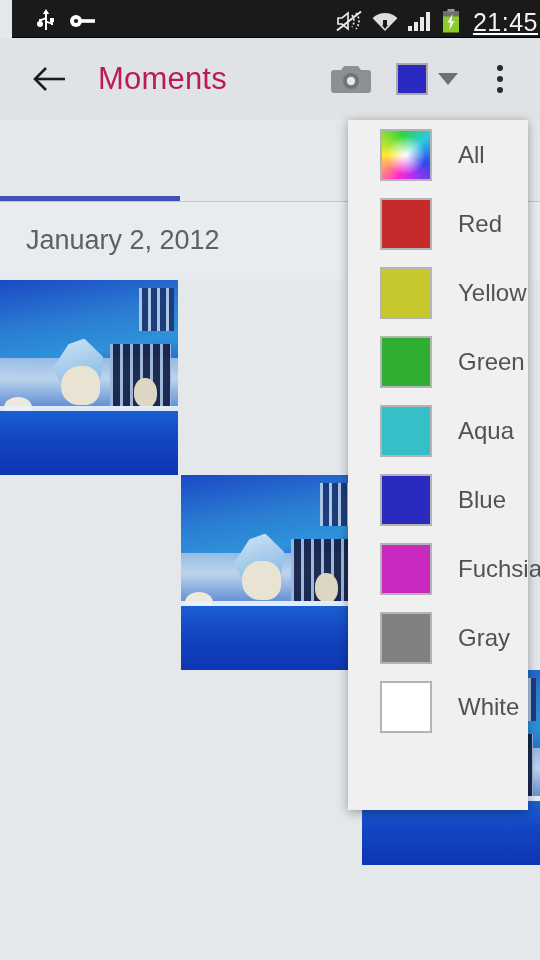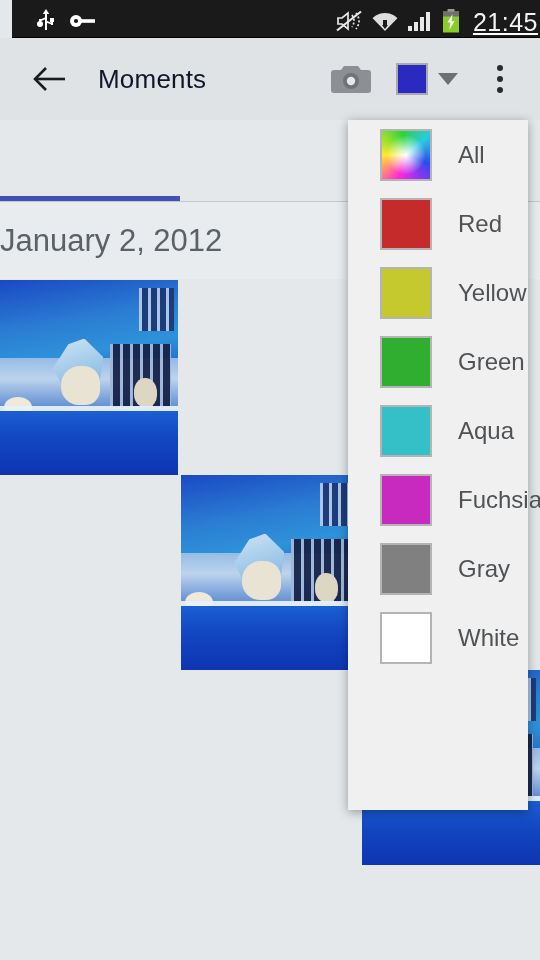--- a/index.html
+++ b/index.html
@@ -24,21 +24,21 @@
   .sb-time { font-size:25px; letter-spacing:0.5px; font-weight:400; color:#f2f2f2; margin-left:4px; }
   .sb-ic { display:block; }
 
   
   .appbar {
     position:absolute; top:38px; left:0; width:540px; height:82px;
     background:#dfe3e6; display:flex; align-items:center;
   }
   .back-btn { width:56px; height:56px; margin-left:22px; display:flex; align-items:center; justify-content:center; }
   .appbar-title {
-    font-size:26px; color:#0f172a; font-weight:400;
+    font-size:31px; color:#be185d; font-weight:400;
     margin-left:20px; letter-spacing:0.2px;
   }
   .appbar-actions { margin-left:auto; display:flex; align-items:center; padding-right:16px; gap:0px; }
   .cam-btn { width:54px; height:54px; display:flex; align-items:center; justify-content:center; margin-right:12px;}
   .swatch-btn { display:flex; align-items:center; gap:10px; padding:6px 6px; }
   .swatch-box {
     width:32px; height:32px; border:2px solid #a8aaad; background:#2a2ac0;
   }
   .caret { width:0;height:0;border-left:10px solid transparent;border-right:10px solid transparent;border-top:12px solid #6d7073; }
   .overflow-btn { width:48px; height:56px; display:flex; flex-direction:column; align-items:center; justify-content:center; gap:5px; margin-left:12px; }
@@ -56,21 +56,21 @@
   .tab-underline {
     position:absolute; top:196px; left:0; width:180px; height:5px; background:#4050b5;
   }
   .tab-divider { position:absolute; top:201px; left:0; width:540px; height:1px; background:#c2c8cc; }
 
   
   .date-header {
     position:absolute; top:202px; left:0; width:540px; height:77px;
     background:#e8ecee; display:flex; align-items:center;
   }
-  .date-text { font-size:31px; color:#5b6166; padding-left:0; font-weight:400; }
+  .date-text { font-size:27px; color:#5b6166; padding-left:26px; font-weight:400; }
 
   
   .grid { position:absolute; top:280px; left:0; width:540px; height:680px; }
   .cell { position:absolute; width:178px; height:195px; overflow:hidden; background:#0b1a6b; }
 
   
   .bear { background:linear-gradient(180deg,#123bb5 0%,#1d4fd0 11%,#1a6fd2 26%,#2f8fd8 40%,#2a6fc9 52%,#1340bb 63%,#0f38b8 100%); position:relative; }
   .bear .wall { position:absolute; left:0; top:0; width:100%; height:46%;
     background:linear-gradient(170deg,#1b49c4 0%,#2b7ed3 45%,#2e92da 72%,#2463c6 100%); }
   .bear .ledge { position:absolute; left:0; top:40%; width:100%; height:30%;
@@ -274,20 +274,24 @@
     </div>
     <div class="menu-item">
       <span class="mi-swatch" style="background:#2fae30"></span>
       <span class="mi-label">Green</span>
     </div>
     <div class="menu-item">
       <span class="mi-swatch" style="background:#35bfc7"></span>
       <span class="mi-label">Aqua</span>
     </div>
     <div class="menu-item">
+      <span class="mi-swatch" style="background:#2a2ac0"></span>
+      <span class="mi-label">Blue</span>
+    </div>
+    <div class="menu-item">
       <span class="mi-swatch" style="background:#c82ac0"></span>
       <span class="mi-label">Fuchsia</span>
     </div>
     <div class="menu-item">
       <span class="mi-swatch" style="background:#808080"></span>
       <span class="mi-label">Gray</span>
     </div>
     <div class="menu-item">
       <span class="mi-swatch" style="background:#ffffff"></span>
       <span class="mi-label">White</span>

